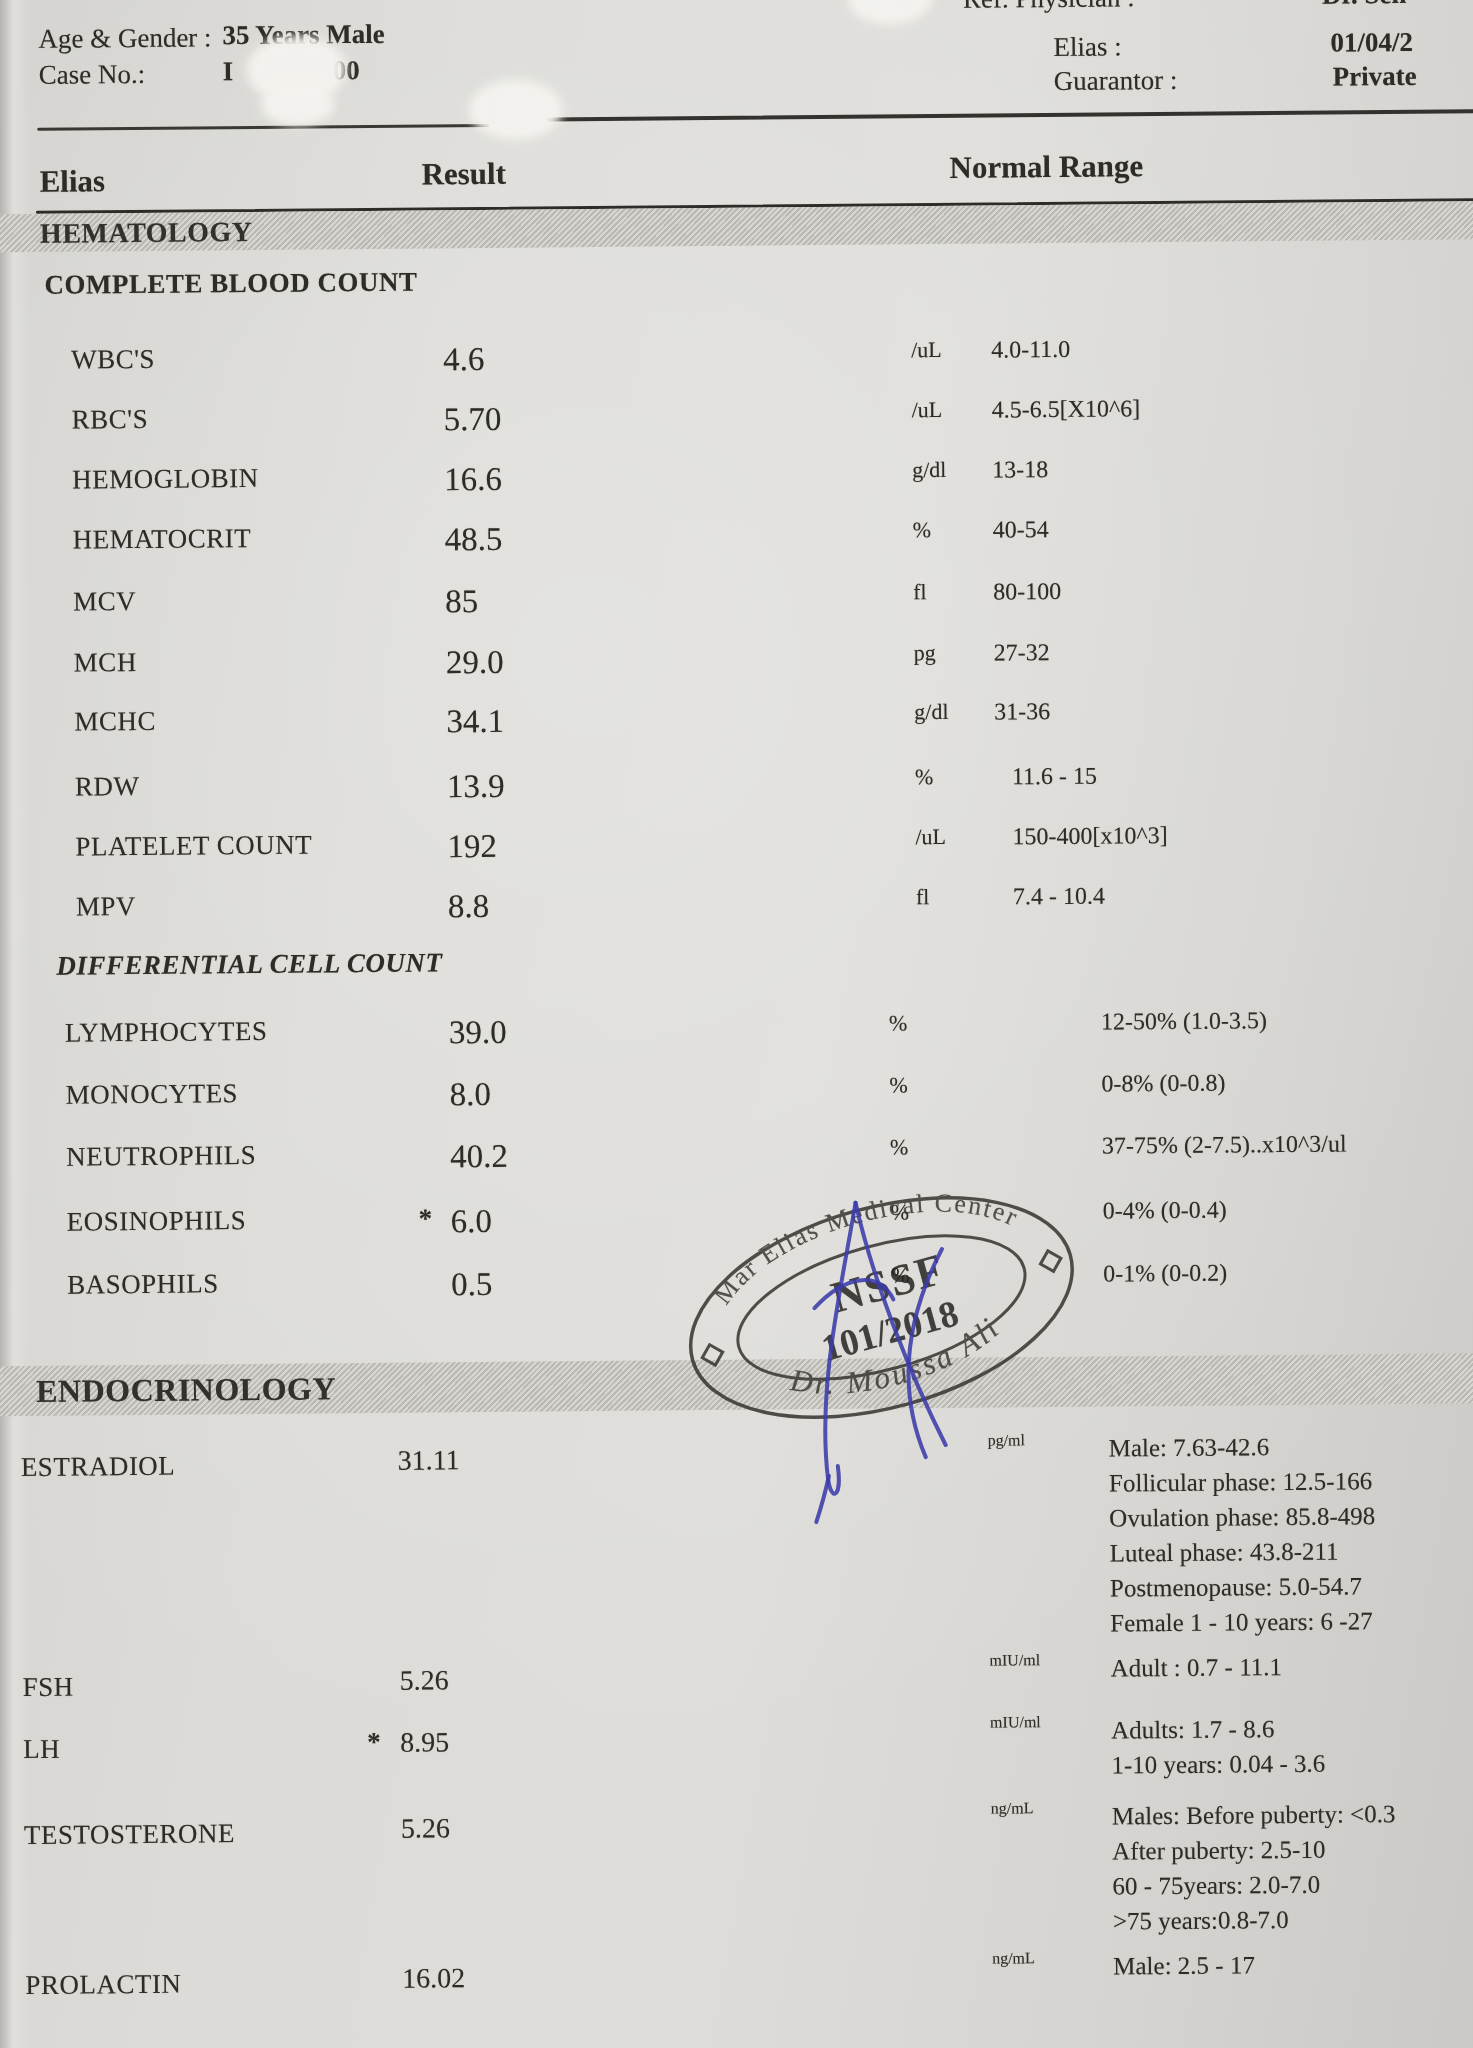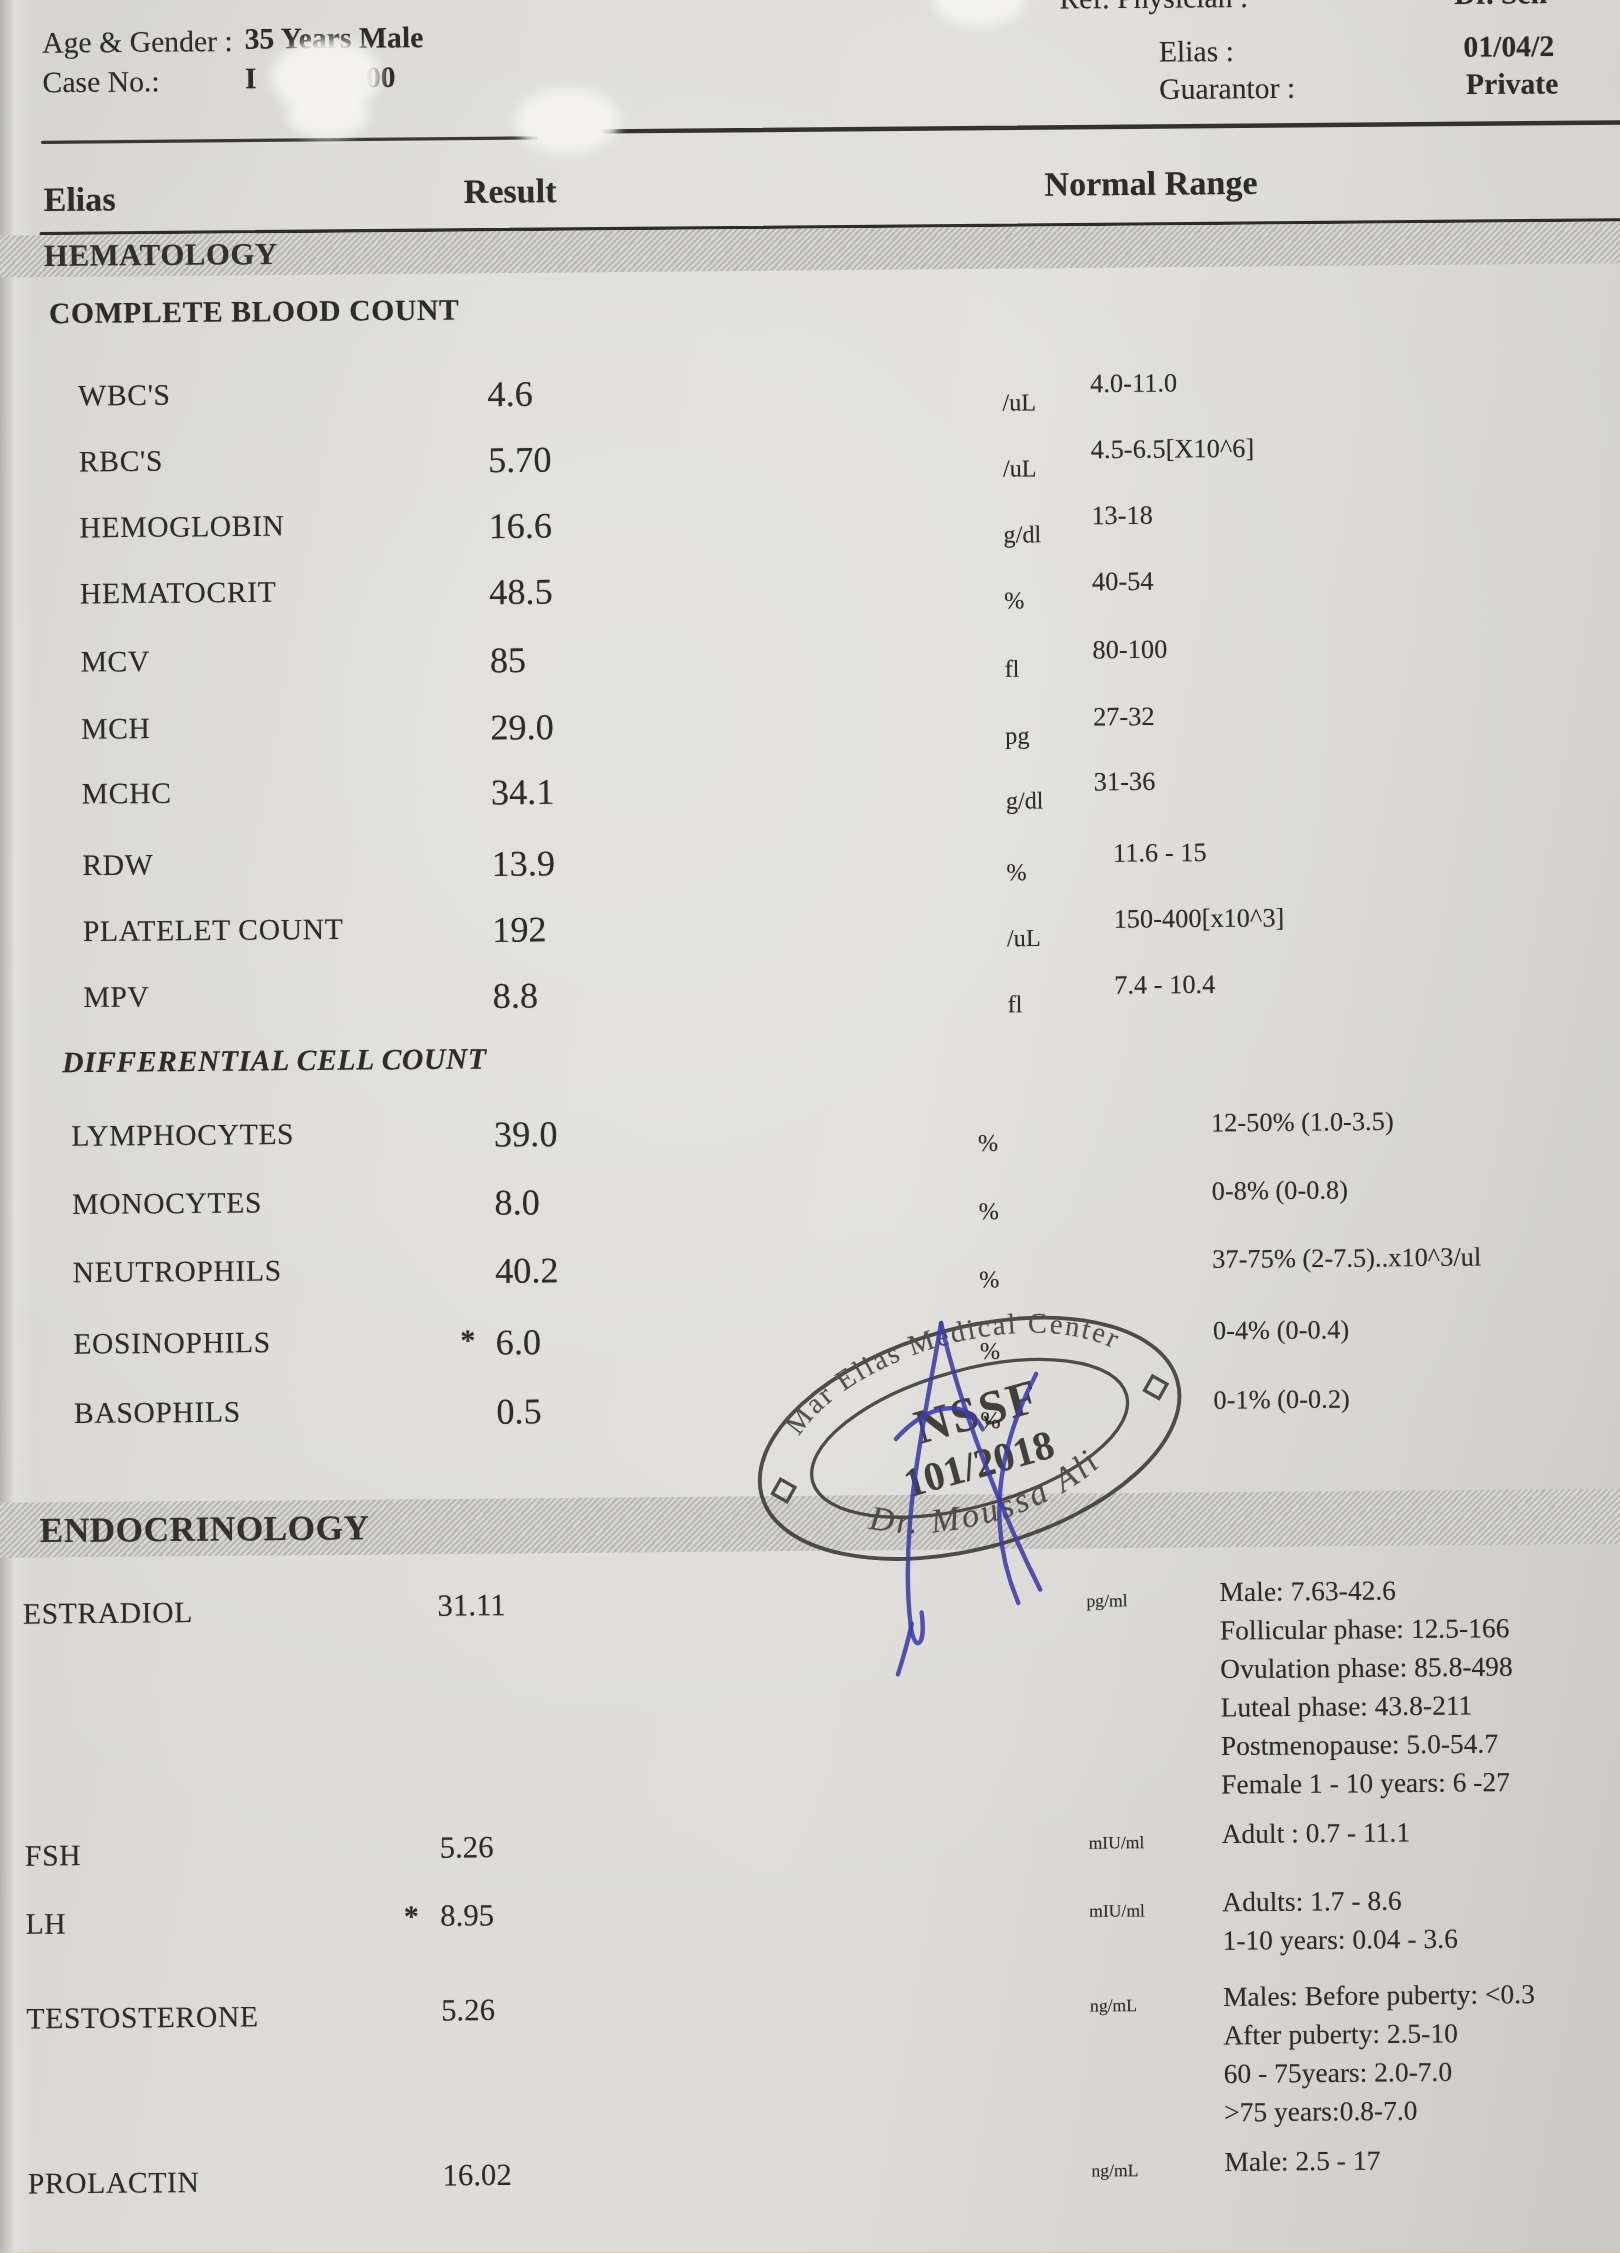--- a/index.html
+++ b/index.html
@@ -1,18 +1,18 @@
 <!DOCTYPE html>
 <html><head>
 <meta charset="utf-8">
 <style>
   html,body { margin:0; padding:0; background:#9a9995; }
   .photo {
     position:relative; width:1473px; height:2048px; overflow:hidden;
-    background:#fde047;
+    background:#0ea5e9;
     font-family:"Liberation Serif", serif;
   }
   .paper {
     position:absolute; inset:0;
     background:
       radial-gradient(120% 90% at 40% 32%, rgba(255,255,255,.20), rgba(0,0,0,0) 62%),
       linear-gradient(100deg,#d3d2ce 0%,#dcdbd7 28%,#deddd9 55%,#d5d4d0 80%,#cac9c5 100%);
   }
   .paper::before {
     content:''; position:absolute; left:0; top:0; bottom:0; width:30px;
@@ -52,21 +52,21 @@
   
   .sec { position:absolute; font-weight:bold; font-size:27px; letter-spacing:.5px; white-space:nowrap; }
   #sec-cbc  { left:42px; top:270px; }
   #sec-diff { left:48px; top:951px; font-style:italic; }
   
   .trow { position:absolute; left:0; top:0; width:1473px; height:40px; }
   .trow span, .trow .cg { position:absolute; white-space:nowrap; }
   .ct { left:68px;  font-size:27px; letter-spacing:.5px; }
   .cf { left:408px; font-size:27px; font-weight:bold; }
   .cr { left:440px; font-size:33px; }
-  .cu { left:908px; font-size:22px;margin-top:16px; }
+  .cu { left:908px; font-size:22px; }
   .cg { left:988px; font-size:24px; }
   .ind .cg { left:1005px; }
   .diff .ct { left:56px; }
   .diff .cu { left:880px; }
   .diff .cg { left:1092px; }
   .endo .ct { left:8px;   top:12px; }
   .endo .cf { left:352px; top:8px; }
   .endo .cr { left:385px; top:8px; font-size:28px; }
   .endo .cu { left:975px; top:0;   font-size:16px; }
   .endo .cg { left:1096px; top:0;  font-size:25px; line-height:35px; }

